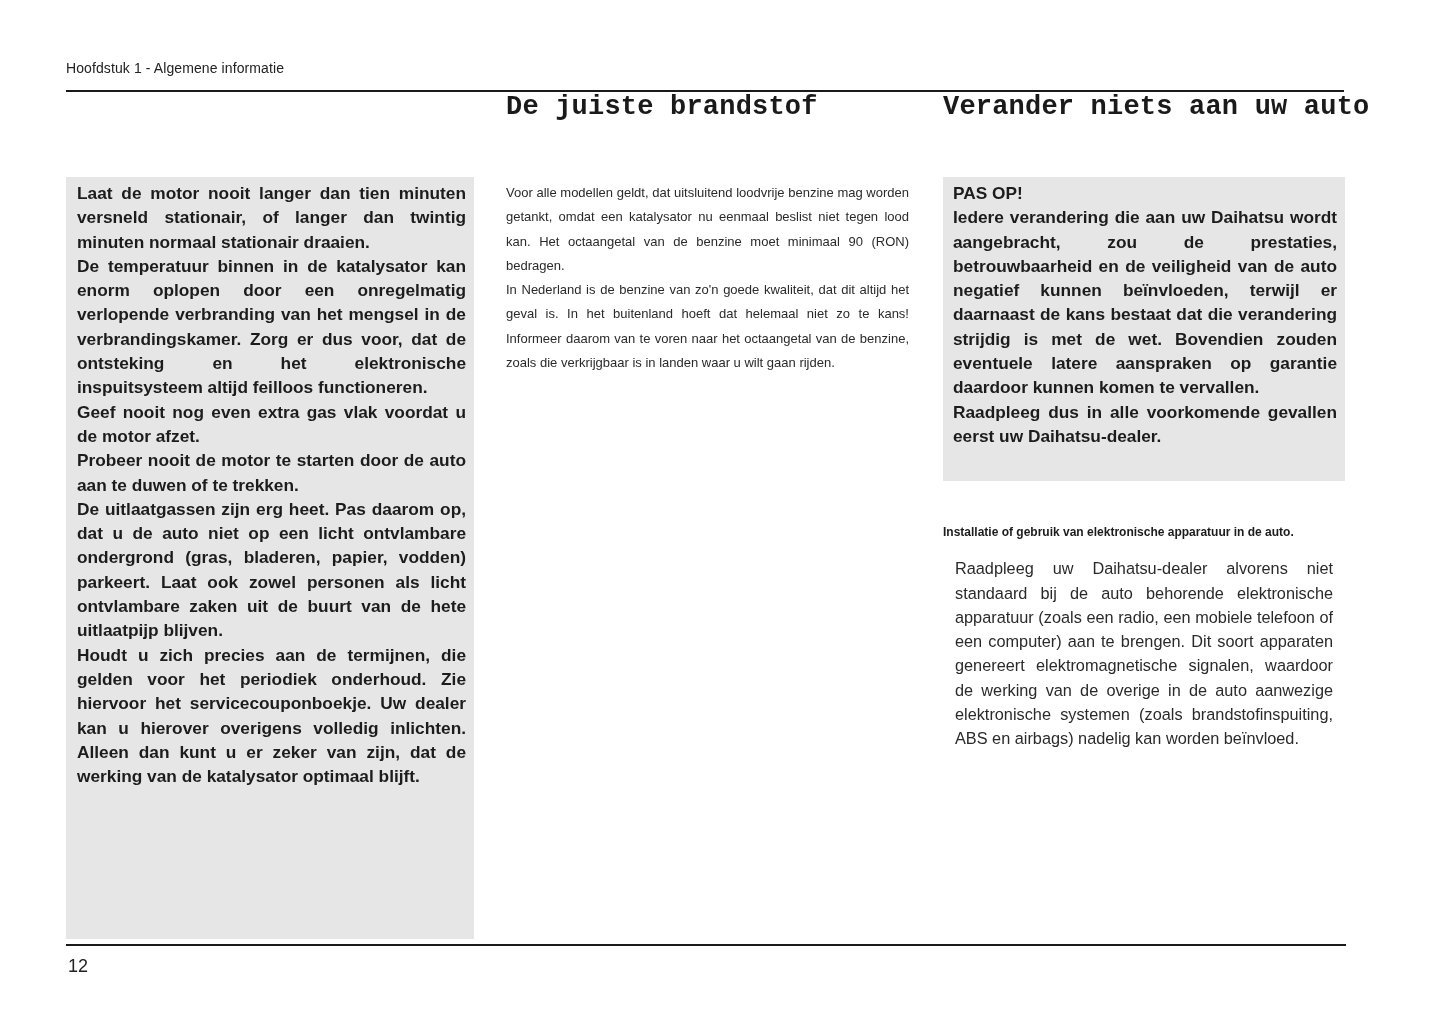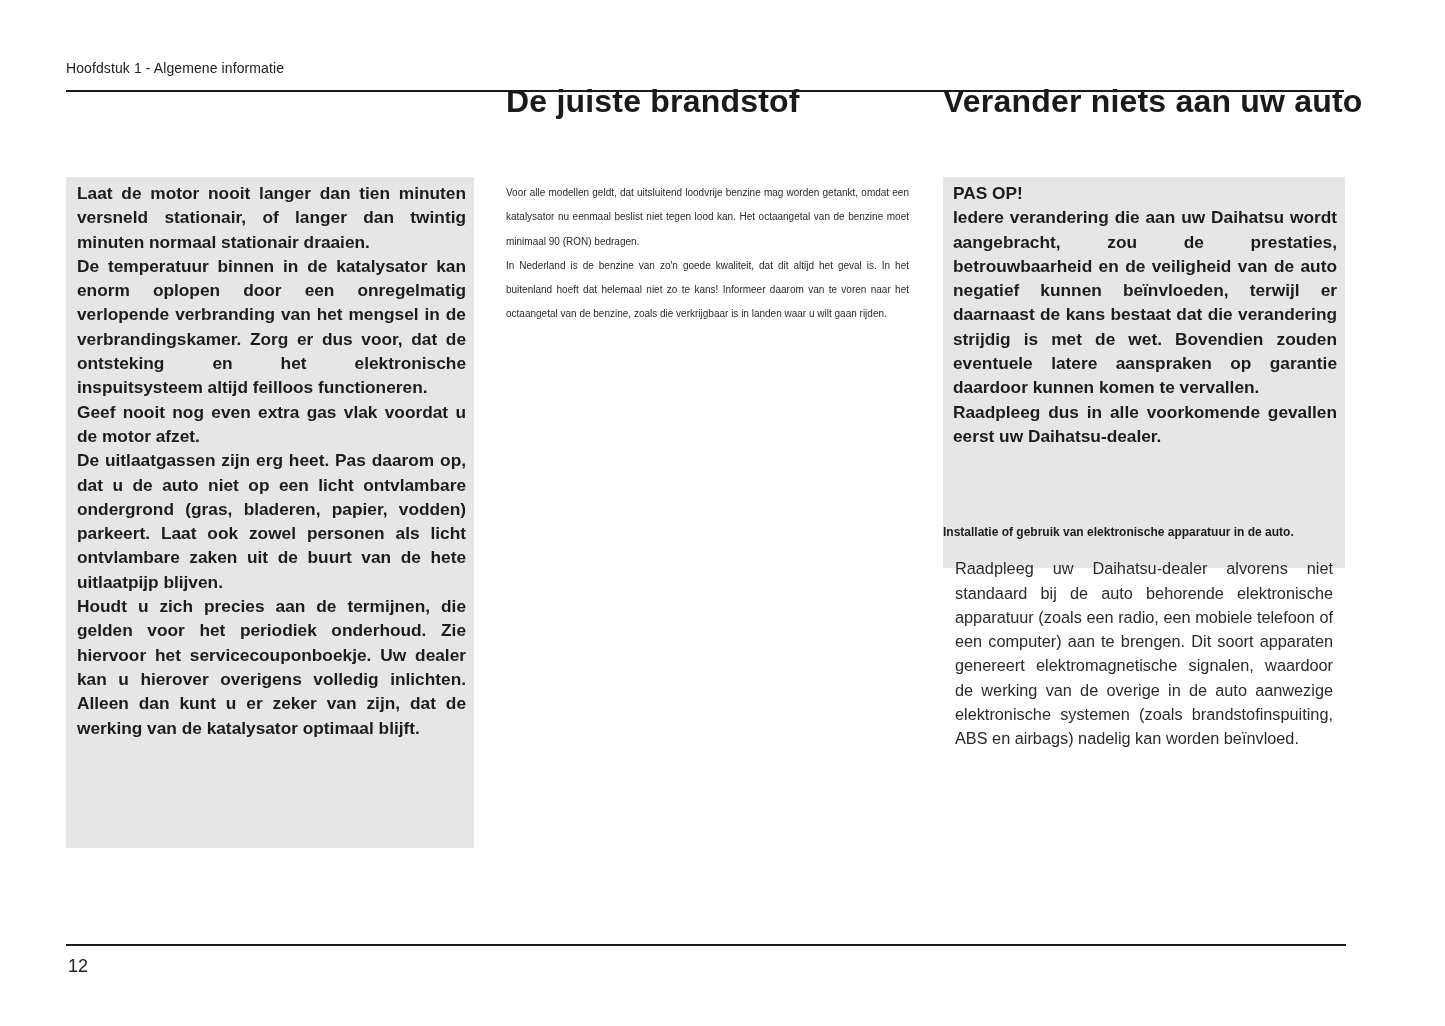--- a/index.html
+++ b/index.html
@@ -1,51 +1,52 @@
 <!DOCTYPE html>
 <html><head>
   <meta charset="utf-8">
   <style>
     html, body { margin: 0; padding: 0; background: #ffffff; }
     body { width: 1445px; height: 1026px; position: relative; overflow: hidden; color: #1a1a1a; font-family: "Liberation Sans", sans-serif; }
     .chapter { position: absolute; left: 66px; top: 60px; font-size: 14px; color: #222; letter-spacing: 0.1px; }
     .rule-top { position: absolute; left: 66px; top: 90px; width: 1278px; height: 2px; background: #1a1a1a; }
     .rule-bottom { position: absolute; left: 66px; top: 944px; width: 1280px; height: 2px; background: #1a1a1a; }
     .page-num { position: absolute; left: 68px; top: 956px; font-size: 18px; color: #222; }
-    .heading { position: absolute; top: 83px; font-size: 32px; font-weight: bold; color: #1a1a1a; letter-spacing: 0.2px; }
+    .heading { position: absolute; top: 92px; font-size: 27px; font-weight: bold; color: #1a1a1a; letter-spacing: 0.2px; font-family: Liberation Mono, monospace; }
     .h-mid { left: 506px; }
     .h-right { left: 943px; }
     .graybox { position: absolute; background: #e6e6e6; }
-    .box-left { left: 66px; top: 177px; width: 408px; height: 671px; }
-    .box-right { left: 943px; top: 177px; width: 402px; height: 391px; }
+    .box-left { left: 66px; top: 177px; width: 408px; height: 762px; }
+    .box-right { left: 943px; top: 177px; width: 402px; height: 304px; }
     .bold-text { font-weight: bold; font-size: 17.3px; line-height: 24.3px; color: #1c1c1c; text-align: justify; }
     .box-left .bold-text { position: absolute; left: 11px; top: 4px; width: 389px; }
     .box-right .bold-text { position: absolute; left: 10px; top: 4px; width: 384px; }
     .box-right .bold-text p { margin: 0; }
     .box-left .bold-text p { margin: 0; }
-    .col-mid { position: absolute; left: 506px; top: 181px; width: 403px; font-size: 10px; line-height: 24.3px; color: #2a2a2a; text-align: justify; }
+    .col-mid { position: absolute; left: 506px; top: 181px; width: 403px; font-size: 13px; line-height: 24.3px; color: #2a2a2a; text-align: justify; }
     .col-mid p { margin: 0; }
     .col-right { position: absolute; left: 943px; top: 520px; width: 402px; font-size: 16.3px; line-height: 24.3px; color: #2a2a2a; text-align: justify; }
     .col-right .subhead { font-weight: bold; font-size: 12px; color: #1c1c1c; margin: 0; }
     .col-right p { margin: 12px; }
   </style>
 </head>
 <body>
 
 <div class="chapter">Hoofdstuk 1 - Algemene informatie</div>
 <div class="rule-top"></div>
 
 <div class="heading h-mid">De juiste brandstof</div>
 <div class="heading h-right">Verander niets aan uw auto</div>
 
 <div class="graybox box-left">
   <div class="bold-text">
     <p>Laat de motor nooit langer dan tien minuten versneld stationair, of langer dan twintig minuten normaal stationair draaien.</p>
     <p>De temperatuur binnen in de katalysator kan enorm oplopen door een onregelmatig verlopende verbranding van het mengsel in de verbrandingskamer. Zorg er dus voor, dat de ontsteking en het elektronische inspuitsysteem altijd feilloos functioneren.</p>
     <p>Geef nooit nog even extra gas vlak voordat u de motor afzet.</p>
+    <p>Probeer nooit de motor te starten door de auto aan te duwen of te trekken.</p>
     <p>De uitlaatgassen zijn erg heet. Pas daarom op, dat u de auto niet op een licht ontvlambare ondergrond (gras, bladeren, papier, vodden) parkeert. Laat ook zowel personen als licht ontvlambare zaken uit de buurt van de hete uitlaatpijp blijven.</p>
     <p>Houdt u zich precies aan de termijnen, die gelden voor het periodiek onderhoud. Zie hiervoor het servicecouponboekje. Uw dealer kan u hierover overigens volledig inlichten. Alleen dan kunt u er zeker van zijn, dat de werking van de katalysator optimaal blijft.</p>
   </div>
 </div>
 
 <div class="col-mid">
   <p>Voor alle modellen geldt, dat uitsluitend loodvrije benzine mag worden getankt, omdat een katalysator nu eenmaal beslist niet tegen lood kan. Het octaangetal van de benzine moet minimaal 90 (RON) bedragen.</p>
   <p>In Nederland is de benzine van zo'n goede kwaliteit, dat dit altijd het geval is. In het buitenland hoeft dat helemaal niet zo te kans! Informeer daarom van te voren naar het octaangetal van de benzine, zoals die verkrijgbaar is in landen waar u wilt gaan rijden.</p>
 </div>
 

